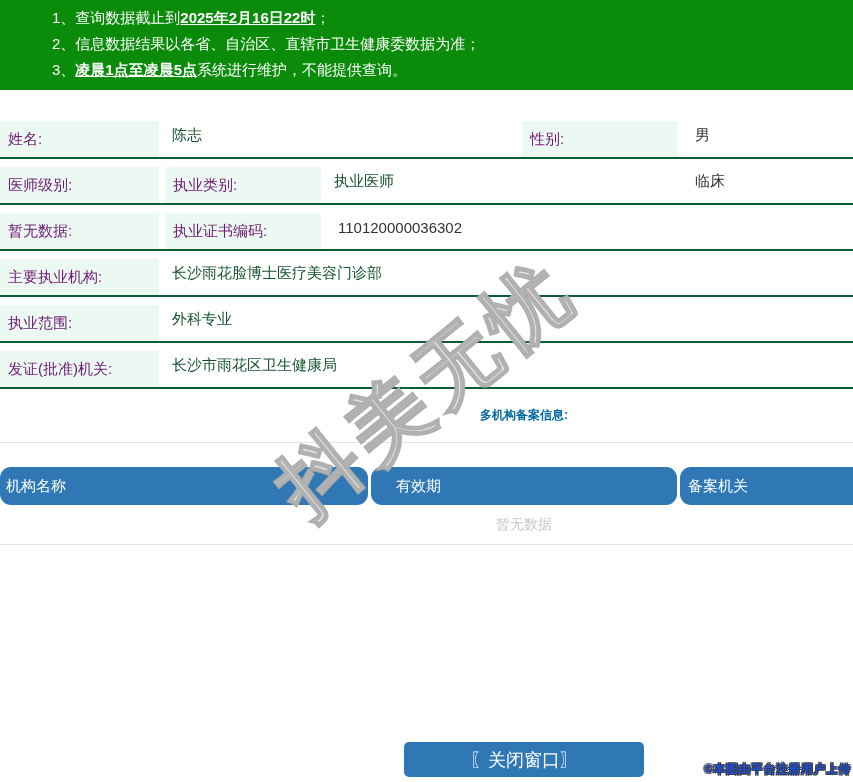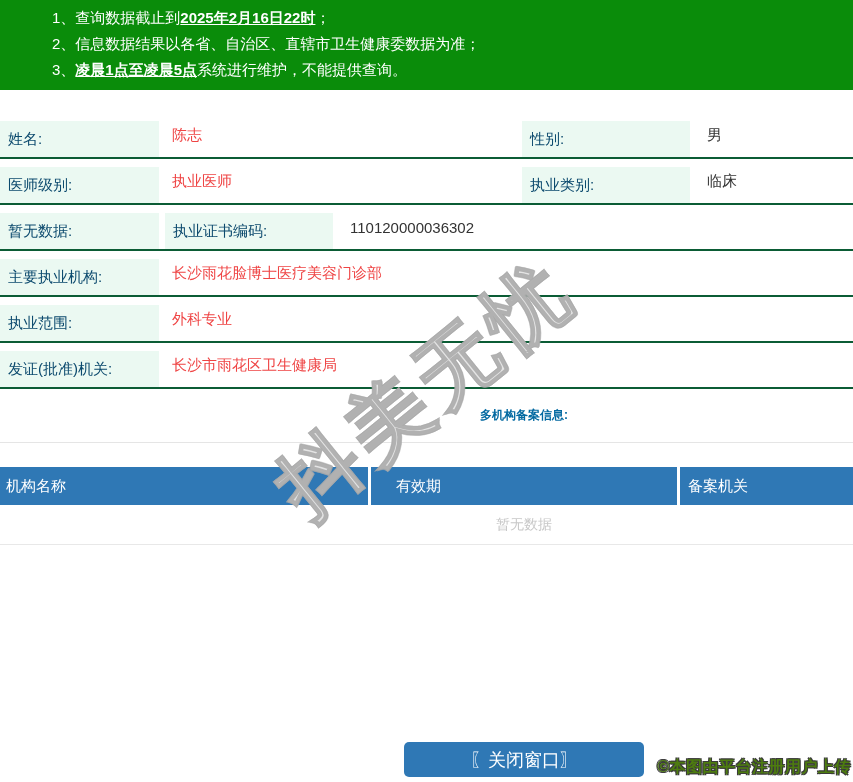--- a/index.html
+++ b/index.html
@@ -35,43 +35,43 @@
     height:46px;
     border-bottom:2px solid #0b5c35;
     background:#fff;
   }
   .cell { display:flex; align-items:center; font-size:15px; }
   .cell-label {
     width:159px;
     background:#ebf9f2;
     margin-right:3px;
     padding-left:8px;
-    color:#0c4a6e;
+    color:#701a75;
     margin-top:8px;
   }
-  .cell-label.second { width:168px; margin-left:3px; margin-right:3px; }
-  .cell-value { width:357px; padding-left:10px; color:#ef4444; }
+  .cell-label.second { width:156px; margin-left:3px; margin-right:3px; }
+  .cell-value { width:357px; padding-left:10px; color:#14532d; }
   .cell-value.wide { flex:1; }
   .cell-value2 { flex:1; padding-left:14px; }
 
   
   .section-title-wrap {
     width:1048px; height:54px;
     display:flex; align-items:center; justify-content:center;
     border-bottom:1px solid #e5e5e5;
   }
   .section-title { font-size:12px; font-weight:bold; color:#0369a1; }
 
   
   .filing-table { margin-top:24px; width:1048px; }
   .filing-head { display:flex; height:38px; background:#fff; }
   .filing-head .hcell {
     background:#2f78b5; color:#fff;
     font-size:15px;
-    display:flex; align-items:center;
+    display:flex; align-items:center;border-radius:11px;
   }
   .hcell.c1 { width:368px; padding-left:6px; margin-right:3px; }
   .hcell.c2 { width:306px; padding-left:25px; margin-right:3px; }
   .hcell.c3 { flex:1; padding-left:8px; }
   .filing-empty {
     height:40px;
     display:flex; align-items:center; justify-content:center;
     font-size:14px; color:#c8c8c8;
     border-bottom:1px solid #e8e8e8;
   }
@@ -82,22 +82,22 @@
     width:240px; height:35px;
     background:#2f78b5; color:#fff;
     border:none; border-radius:5px;
     font-size:18px;
     font-family:"Liberation Sans","DejaVu Sans",sans-serif;
     cursor:pointer;
     display:flex; align-items:center; justify-content:center;
   }
   .copyright {
     position:absolute; right:2px; bottom:4px;
-    font-size:16px; font-weight:bold;
-    color:#4d7c0f;
+    font-size:12px; font-weight:bold;
+    color:#1d4ed8;
     text-shadow:-1px -1px 0 #3a3a3a, 1px -1px 0 #3a3a3a, -1px 1px 0 #3a3a3a, 1px 1px 0 #3a3a3a;
     letter-spacing:0.5px;
   }
 
   
   .watermark {
     position:absolute;
     left:427px; top:390px;
     transform:translate(-50%,-50%) rotate(-39deg);
     font-size:80px; font-weight:bold;
@@ -130,22 +130,22 @@
 
       <div class="info-row">
         <div class="cell cell-label">姓名:</div>
         <div class="cell cell-value">陈志</div>
         <div class="cell cell-label second">性别:</div>
         <div class="cell cell-value2">男</div>
       </div>
 
       <div class="info-row">
         <div class="cell cell-label">医师级别:</div>
+        <div class="cell cell-label second">执业类别:</div>
         <div class="cell cell-value">执业医师</div>
-        <div class="cell cell-label second">执业类别:</div>
         <div class="cell cell-value2">临床</div>
       </div>
 
       <div class="info-row">
         <div class="cell cell-label">暂无数据:</div>
         <div class="cell cell-label second">执业证书编码:</div>
         <div class="cell cell-value2">110120000036302</div>
       </div>
 
       <div class="info-row">

